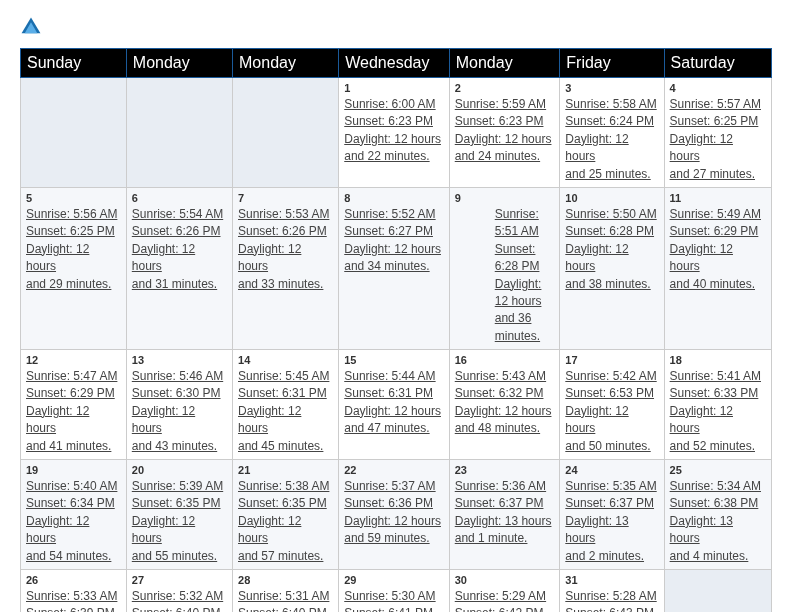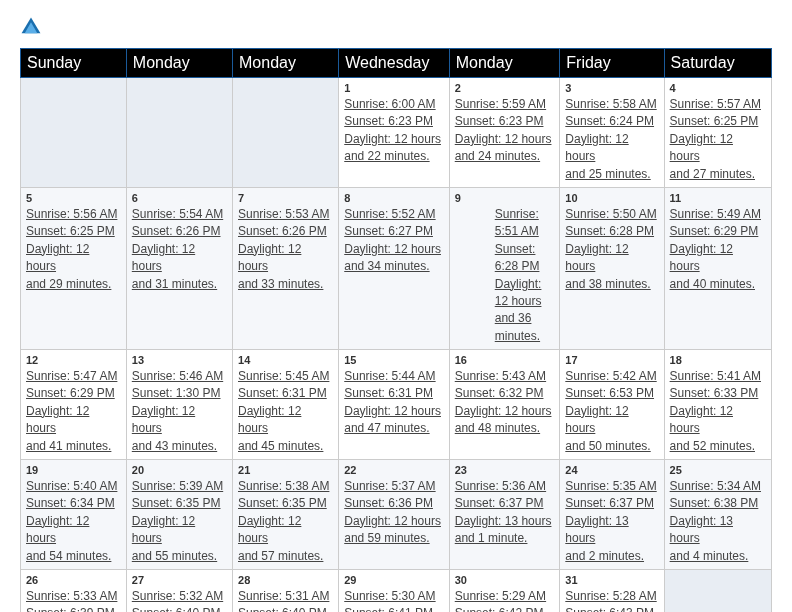--- a/index.html
+++ b/index.html
@@ -216,21 +216,21 @@
           <td>
             <div class="day-number">12</div>
             <div class="day-info" style="white-space: pre-line;">Sunrise: 5:47 AM
 Sunset: 6:29 PM
 Daylight: 12 hours
 and 41 minutes.</div>
           </td>
           <td>
             <div class="day-number">13</div>
             <div class="day-info" style="white-space: pre-line;">Sunrise: 5:46 AM
-Sunset: 1:30 PM
+Sunset: 6:30 PM
 Daylight: 12 hours
 and 43 minutes.</div>
           </td>
           <td>
             <div class="day-number">14</div>
             <div class="day-info" style="white-space: pre-line;">Sunrise: 5:45 AM
 Sunset: 6:31 PM
 Daylight: 12 hours
 and 45 minutes.</div>
           </td>

